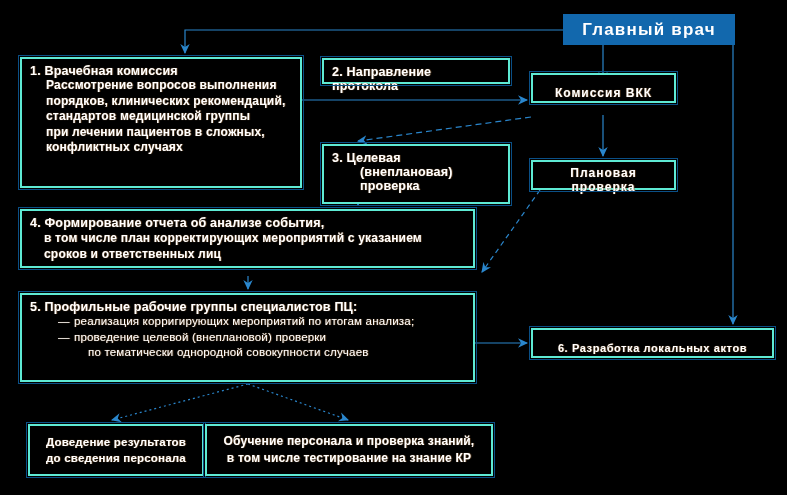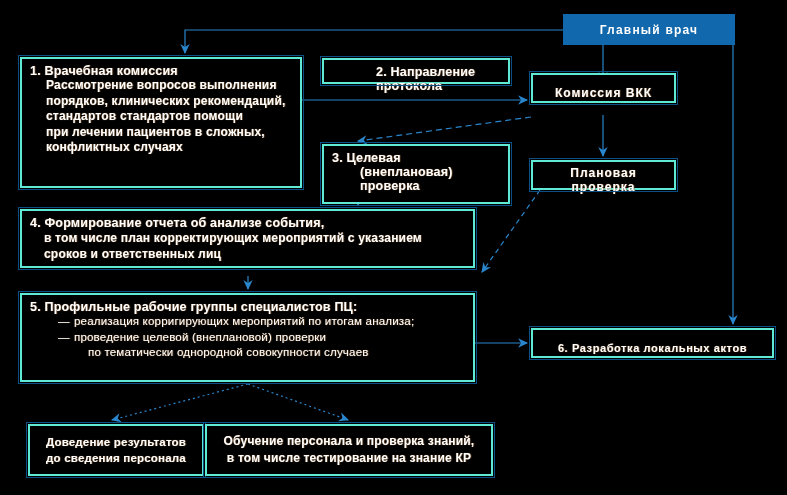--- a/index.html
+++ b/index.html
@@ -20,38 +20,38 @@
   .ctr{text-align:center;}
 
   .filled{background:#1268ad;border:2px solid #1268ad;outline:none;}
   .filled .t{text-shadow:none;}
 
   
   #chief      {left:563px;top:14px;  width:172px;height:31px;}
   #chief .inner{padding:0;height:100%;display:flex;align-items:center;justify-content:center;}
 
   #box1       {left:20px; top:57px;  width:282px;height:131px;}
-  #box2       {left:322px;top:58px;  width:188px;height:26px;padding-left:44px;}
+  #box2       {left:322px;top:58px;  width:188px;height:26px;}
   #box3       {left:322px;top:144px; width:188px;height:60px;}
   #vkk        {left:531px;top:73px;  width:145px;height:30px;}
   #planovaya  {left:531px;top:160px; width:145px;height:30px;}
   #box4       {left:20px; top:209px; width:455px;height:59px;}
   #box5       {left:20px; top:293px; width:455px;height:89px;}
   #box6       {left:531px;top:328px; width:243px;height:30px;}
   #res        {left:28px; top:424px; width:176px;height:52px;}
   #train      {left:205px;top:424px; width:288px;height:52px;}
 
   #box1 .hdr{font-size:12.5px;}
   #box1 .sub{font-size:12px;line-height:15.5px;padding-left:16px;display:block;}
   #box2 .t,#box3 .t{font-size:12.5px;}
   #box3 .l2{padding-left:28px;display:block;}
   #vkk .inner,#planovaya .inner,#box6 .inner,#chief .inner{height:100%;display:flex;align-items:center;justify-content:center;}
   #vkk .t,#planovaya .t{font-size:12px;letter-spacing:1px;}
   #box6 .t{font-size:11px;letter-spacing:.6px;}
-  #chief .t{font-size:12px;letter-spacing:1.2px;}
+  #chief .t{font-size:17px;letter-spacing:1.2px;}
   #box4 .hdr{font-size:12.5px;}
   #box4 .sub{font-size:12px;line-height:16px;padding-left:14px;display:block;}
   #box5 .hdr{font-size:12.5px;}
   #box5 ul{margin:0;padding:0 0 0 28px;list-style:none;}
   #box5 li{font-size:11.5px;line-height:15.5px;position:relative;padding-left:16px;}
   #box5 li .dash{position:absolute;left:0;top:0;}
   #box5 li .l2{display:block;padding-left:14px;}
   #res .inner,#train .inner{height:100%;display:flex;flex-direction:column;
       align-items:center;justify-content:center;padding:0 6px;}
   #res .t{font-size:11.5px;line-height:16px;}
@@ -100,21 +100,21 @@
     <div class="inner">
         <span class="t hdr">Главный врач</span>
       </div>
   </div>
 
   <div class="box" id="box1">
     <div class="inner">
       <span class="t hdr">1. Врачебная комиссия</span>
       <span class="t sub">Рассмотрение вопросов выполнения</span>
       <span class="t sub">порядков, клинических рекомендаций,</span>
-      <span class="t sub">стандартов стандартов помощи</span>
+      <span class="t sub">стандартов медицинской группы</span>
       <span class="t sub">при лечении пациентов в сложных,</span>
       <span class="t sub">конфликтных случаях</span>
     </div>
   </div>
 
   <div class="box" id="box2">
     <div class="inner">
         <span class="t hdr">2. Направление протокола</span>
       </div>
   </div>

